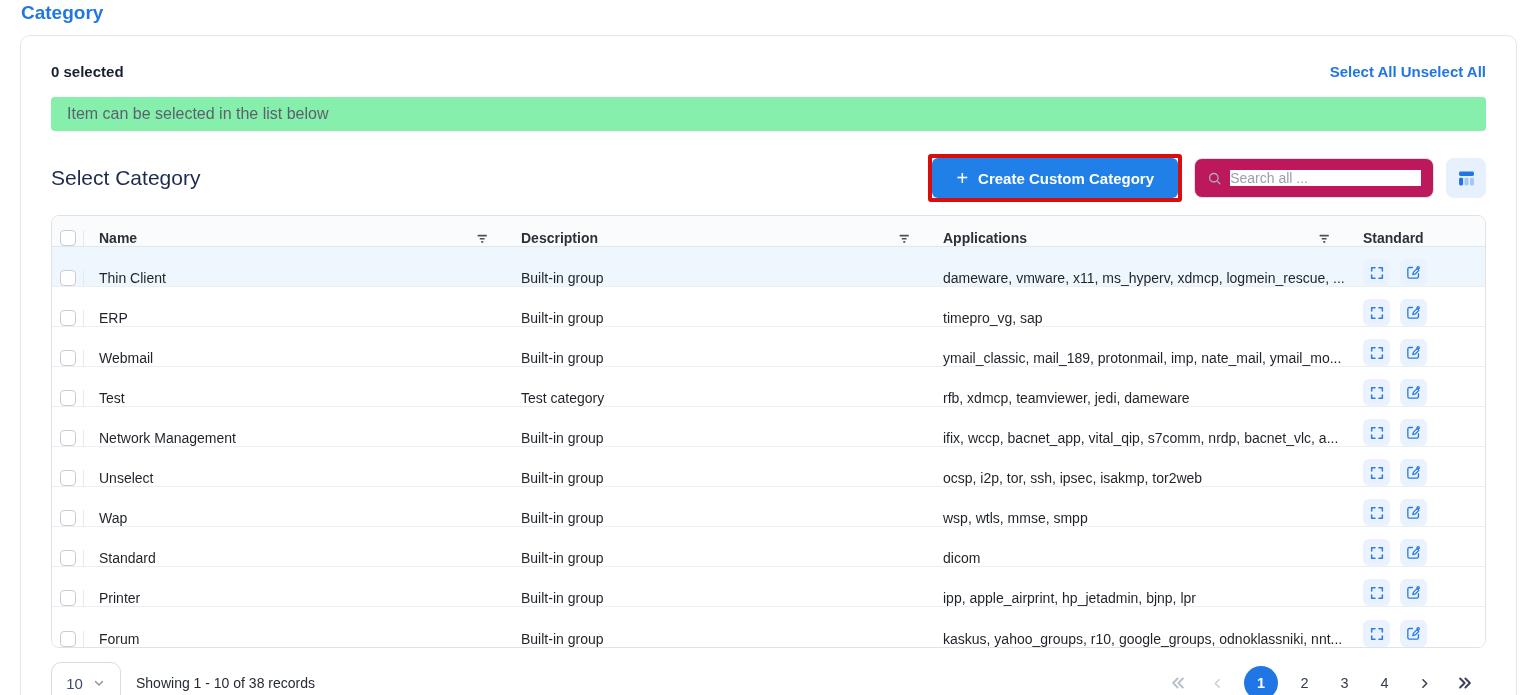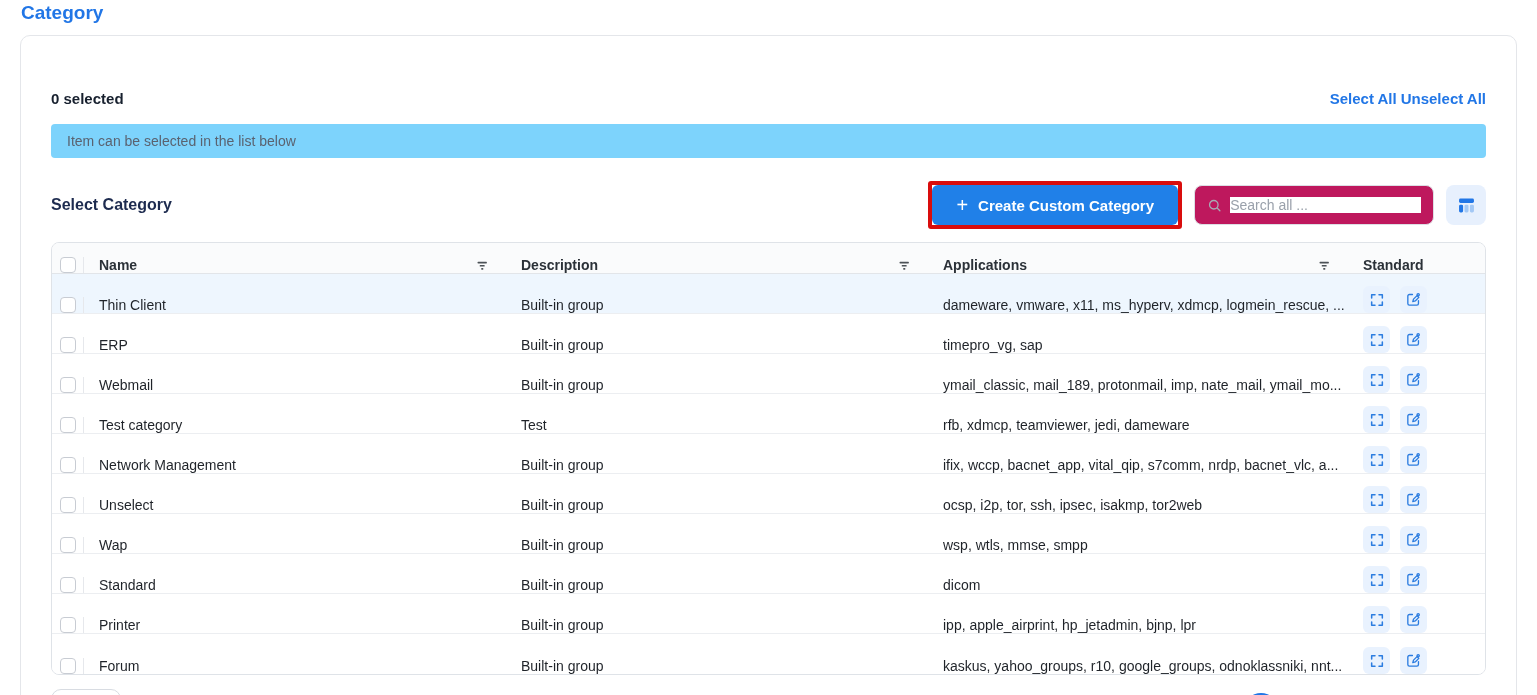--- a/index.html
+++ b/index.html
@@ -3,30 +3,30 @@
 <meta charset="utf-8">
 <style>
   * { box-sizing: border-box; margin: 0; padding: 0; }
   html, body { width: 1537px; height: 695px; overflow: hidden; background: #fff;
     font-family: "Liberation Sans", sans-serif; }
   .page-title { color: #2176e6; font-size: 19px; font-weight: bold; padding: 2px 0 0 21px; }
   .card { margin: 11px 20px 0 20px; height: 700px; background: #fff;
     border: 1px solid #e4e6ea; border-radius: 10px; padding: 27px 30px 0 30px; }
 
   
-  .sel-bar { display: flex; align-items: center; margin-top: 27px; }
+  .sel-bar { display: flex; align-items: center; }
   .sel-count { font-size: 15px; font-weight: bold; color: #17202e; }
   .sel-links { margin-left: auto; display: flex; gap: 4px; }
   .sel-links a { color: #2176e6; font-size: 15px; font-weight: 600; text-decoration: none; cursor: pointer; }
-  .hint-bar { margin-top: 17px; height: 34px; line-height: 34px; background: #7dd3fc;
-    border-radius: 4px; color: #5a6270; font-size: 14px; padding: 0 16px; }
+  .hint-bar { margin-top: 17px; height: 34px; line-height: 34px; background: #86efac;
+    border-radius: 4px; color: #5a6270; font-size: 16px; padding: 0 16px; }
 
   
   .section-head { margin-top: 23px; display: flex; align-items: center; }
-  .section-title { font-size: 16px; font-weight: bold; color: #1d2b4f; margin-right: auto; }
+  .section-title { font-size: 21px; font-weight: normal; color: #1d2b4f; margin-right: auto; }
   .annotation { border: 4px solid #d90d0d; border-radius: 3px; }
   .create-btn { display: flex; align-items: center; gap: 10px; height: 40px; padding: 0 24px;
     background: #2080e8; color: #fff; border: none; border-radius: 6px;
     font-family: "Liberation Sans", sans-serif; font-size: 15px; font-weight: bold; cursor: pointer; }
   .plus { font-size: 20px; font-weight: 400; line-height: 1; }
   .search-box { margin-left: 12px; width: 240px; height: 40px; border: 1px solid #dcdfe4;
     border-radius: 8px; display: flex; align-items: center; padding: 0 12px; background: #be185d; }
   .search-box input { border: none; outline: none; width: 100%; margin-left: 8px;
     font-family: "Liberation Sans", sans-serif; font-size: 14px; color: #333; }
   .search-box input::placeholder { color: #9aa1ab; }
@@ -220,22 +220,22 @@
           <circle cx="18.6" cy="5.4" r="1.6"></circle>
         </svg>
       </span>
     </div>
   </div>
 
   <div class="trow">
     <div class="c-check">
       <span class="checkbox"></span>
     </div>
+    <div class="cell c-desc">Test</div>
     <div class="cell c-name">Test category</div>
-    <div class="cell c-desc">Test</div>
     <div class="cell c-apps">rfb, xdmcp, teamviewer, jedi, dameware</div>
     <div class="c-actions">
       <span class="icon-btn">
         <svg width="16" height="16" viewBox="0 0 24 24" fill="none" stroke="#2b7ce0" stroke-width="2.3" stroke-linecap="round" stroke-linejoin="round">
           <path d="M4 9 V4 H9"></path>
                 <path d="M15 4 H20 V9"></path>
                 <path d="M20 15 V20 H15"></path>
                 <path d="M9 20 H4 V15"></path>
         </svg>
       </span>

